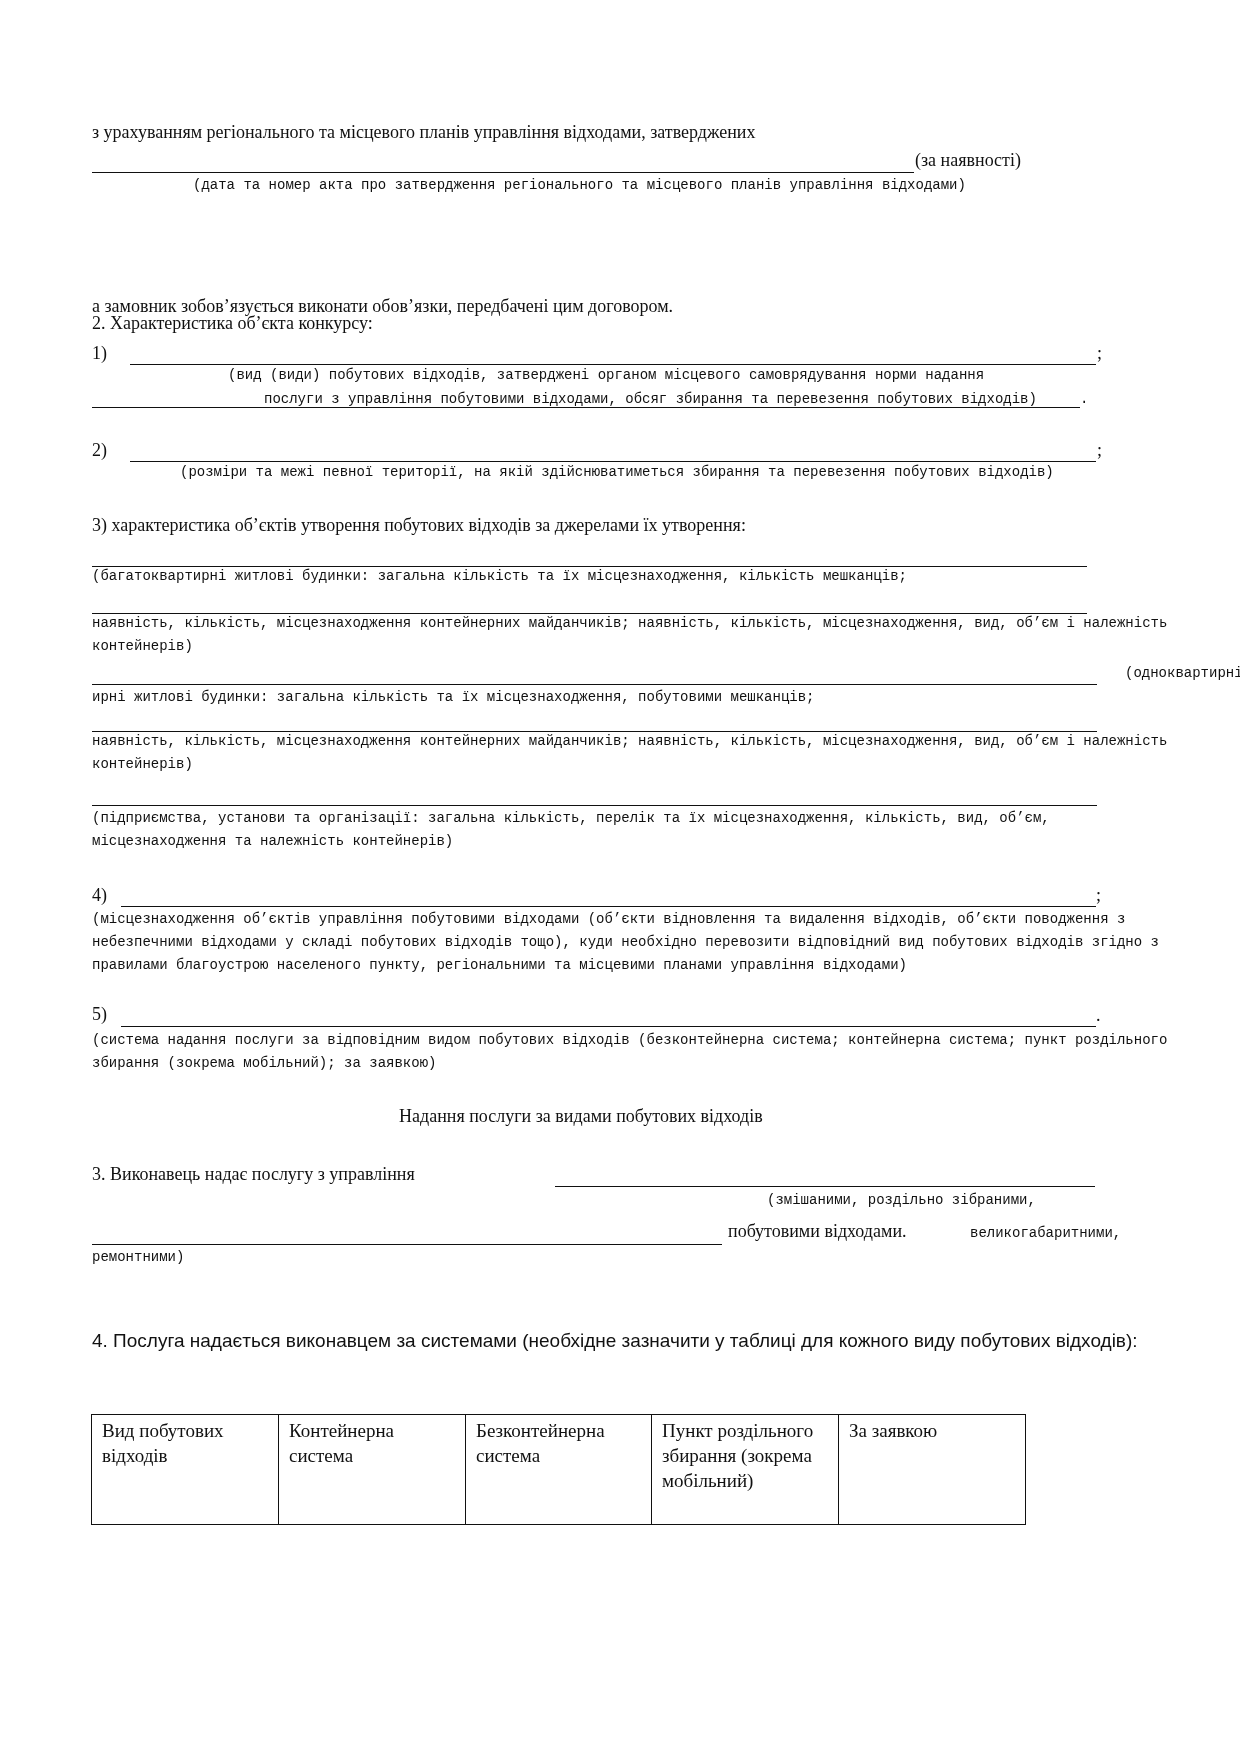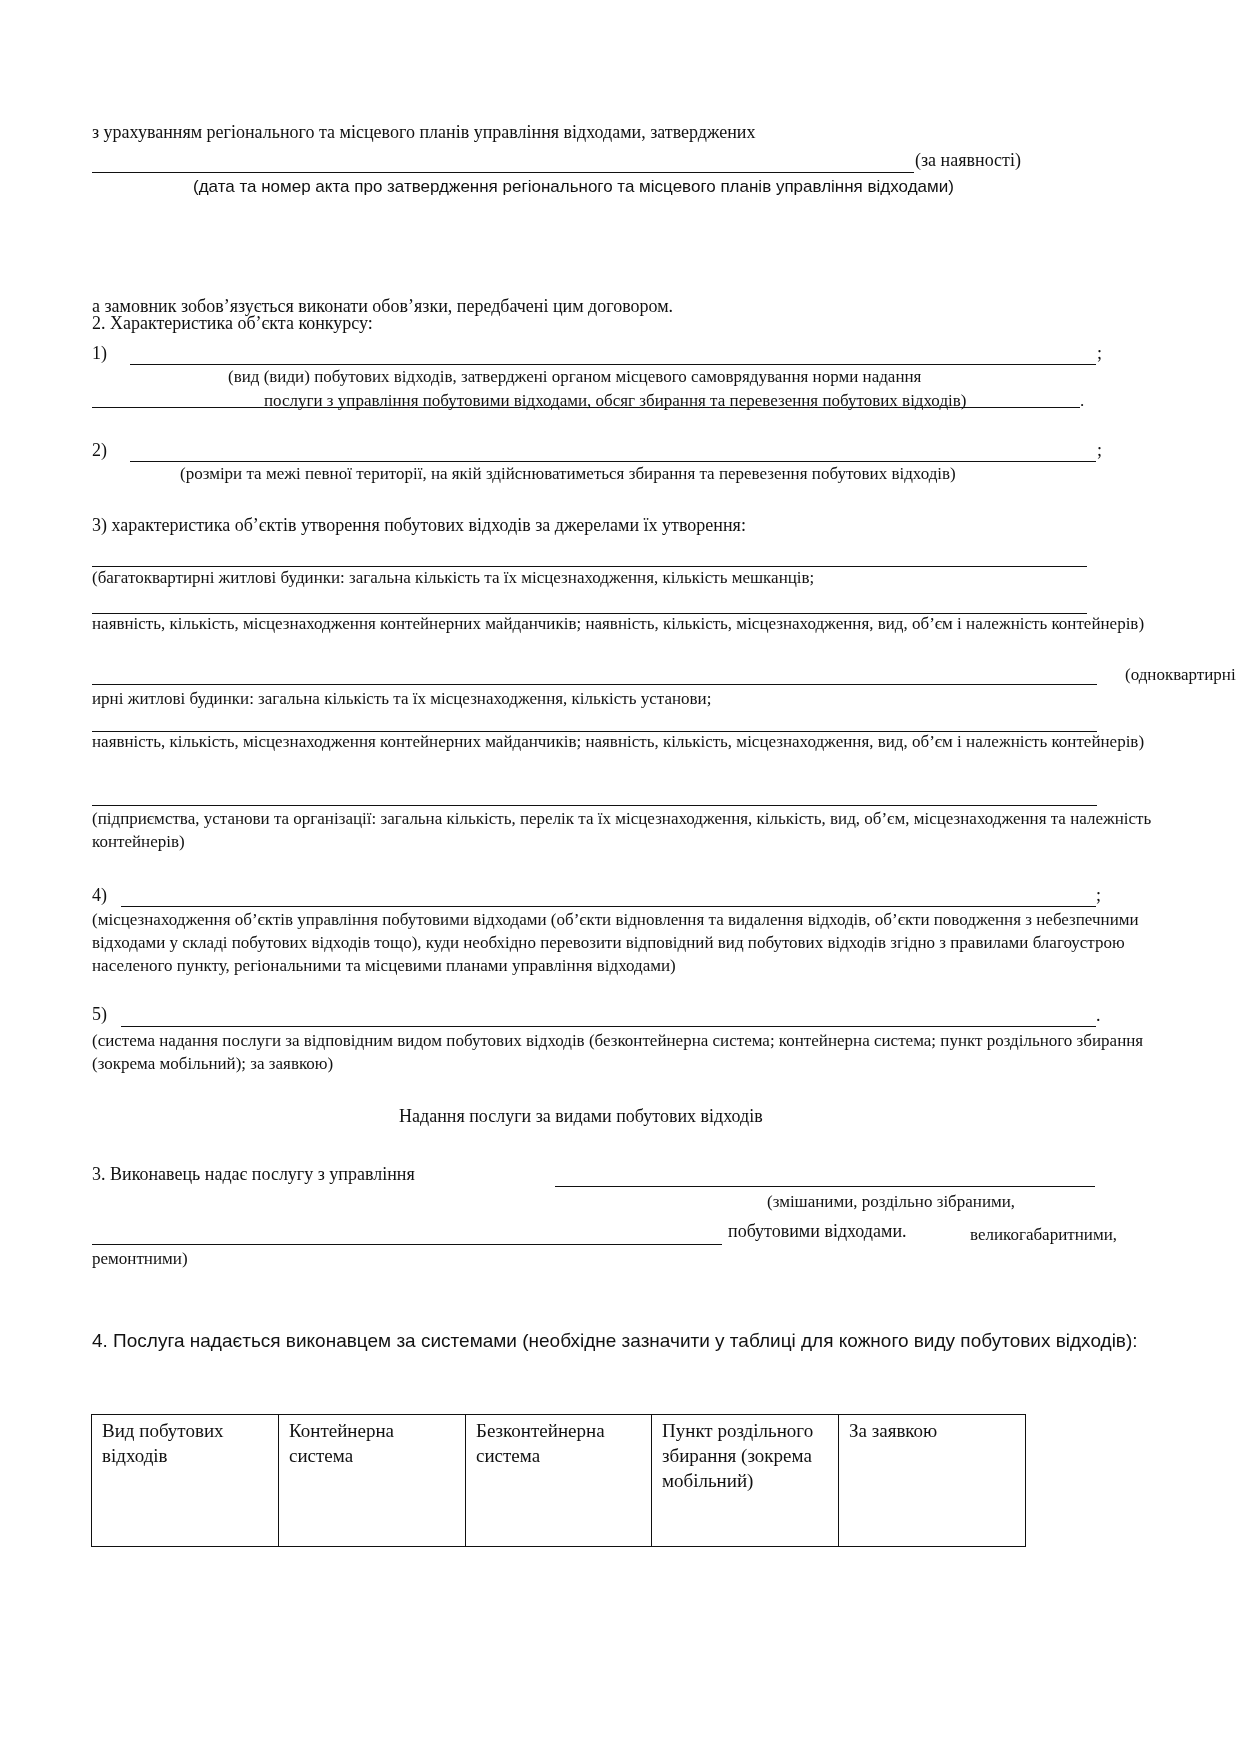--- a/index.html
+++ b/index.html
@@ -1,25 +1,25 @@
 <!DOCTYPE html>
 <html><head>
 <meta charset="utf-8">
 <style>
   html, body { margin:0; padding:0; background:#ffffff; }
   body { width:1240px; height:1754px; position:relative; overflow:hidden; color:#111; }
   .serif { font-family:"Liberation Serif","DejaVu Serif",serif; }
   .sans { font-family:"Liberation Sans","DejaVu Sans",sans-serif; }
   .t { position:absolute; white-space:nowrap; line-height:1; }
   .big { font-size:18px; }
-  .sm  { font-size:17px; }
+  .sm  { font-size:14px;font-family:Liberation Mono, monospace; }
   .ln { position:absolute; height:0; border-top:1.6px solid #111; }
   .blank { cursor:text; }
   .wrap { position:absolute; white-space:normal; line-height:23px; }
-  table.sys { position:absolute; left:91px; top:1414px; width:934px; height:133px; border-collapse:collapse; table-layout:fixed; }
+  table.sys { position:absolute; left:91px; top:1414px; width:934px; height:111px; border-collapse:collapse; table-layout:fixed; }
   table.sys th { border:1.5px solid #111; vertical-align:top; text-align:left; font-weight:normal; padding:3px 10px; font-size:19px; line-height:25px; }
 </style>
 </head>
 <body>
 
 <div class="t serif big" style="left:92px;top:123px;">з урахуванням регіонального та місцевого планів управління відходами, затверджених</div>
 <div class="ln blank" style="left:92px;top:172px;width:822px;"></div>
 <div class="t serif big" style="left:915px;top:151px;">(за наявності)</div>
 <div class="t sans sm" style="left:193px;top:178px;">(дата та номер акта про затвердження регіонального та місцевого планів управління відходами)</div>
 
@@ -42,21 +42,21 @@
 
 <div class="t serif big" style="left:92px;top:516px;">3) характеристика об’єктів утворення побутових відходів за джерелами їх утворення:</div>
 
 <div class="ln blank" style="left:92px;top:566px;width:995px;"></div>
 <div class="t serif sm" style="left:92px;top:569px;">(багатоквартирні житлові будинки: загальна кількість та їх місцезнаходження, кількість мешканців;</div>
 <div class="ln blank" style="left:92px;top:613px;width:995px;"></div>
 <div class="wrap serif sm" style="left:92px;top:612px;width:1090px;">наявність, кількість, місцезнаходження контейнерних майданчиків; наявність, кількість, місцезнаходження, вид, об’єм і належність контейнерів)</div>
 
 <div class="ln blank" style="left:92px;top:684px;width:1005px;"></div>
 <div class="t serif sm" style="left:1098px;top:666px;margin-left:27px;">(одноквартирні</div>
-<div class="t serif sm" style="left:92px;top:690px;">ирні житлові будинки: загальна кількість та їх місцезнаходження, кількість установи;</div>
+<div class="t serif sm" style="left:92px;top:690px;">ирні житлові будинки: загальна кількість та їх місцезнаходження, побутовими мешканців;</div>
 <div class="ln blank" style="left:92px;top:731px;width:1005px;"></div>
 <div class="wrap serif sm" style="left:92px;top:730px;width:1090px;">наявність, кількість, місцезнаходження контейнерних майданчиків; наявність, кількість, місцезнаходження, вид, об’єм і належність контейнерів)</div>
 
 <div class="ln blank" style="left:92px;top:805px;width:1005px;"></div>
 <div class="wrap serif sm" style="left:92px;top:807px;width:1090px;">(підприємства, установи та організації: загальна кількість, перелік та їх місцезнаходження, кількість, вид, об’єм, місцезнаходження та належність контейнерів)</div>
 
 <div class="t serif big" style="left:92px;top:886px;">4)</div>
 <div class="ln blank" style="left:121px;top:906px;width:975px;"></div>
 <div class="t serif big" style="left:1096px;top:886px;">;</div>
 <div class="wrap serif sm" style="left:92px;top:908px;width:1100px;">(місцезнаходження об’єктів управління побутовими відходами (об’єкти відновлення та видалення відходів, об’єкти поводження з небезпечними відходами у складі побутових відходів тощо), куди необхідно перевозити відповідний вид побутових відходів згідно з правилами благоустрою населеного пункту, регіональними та місцевими планами управління відходами)</div>

